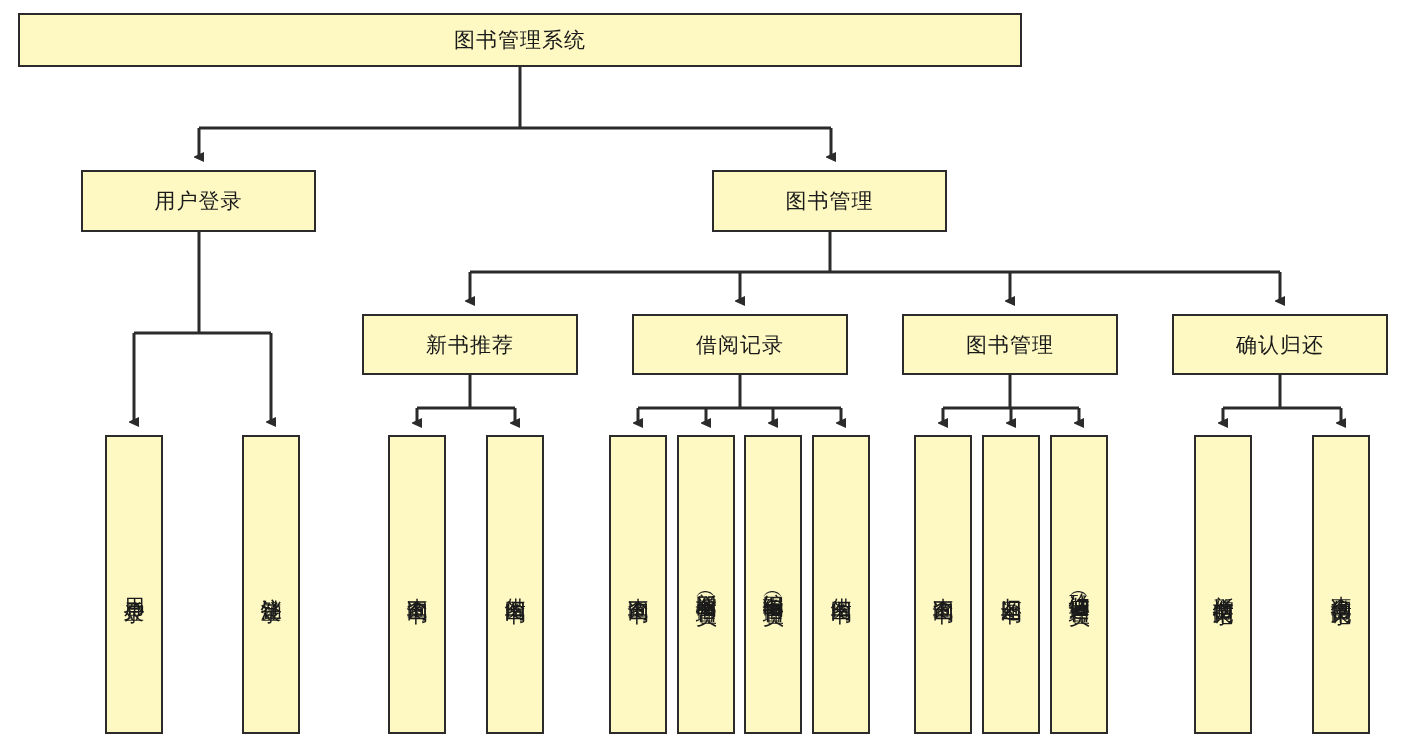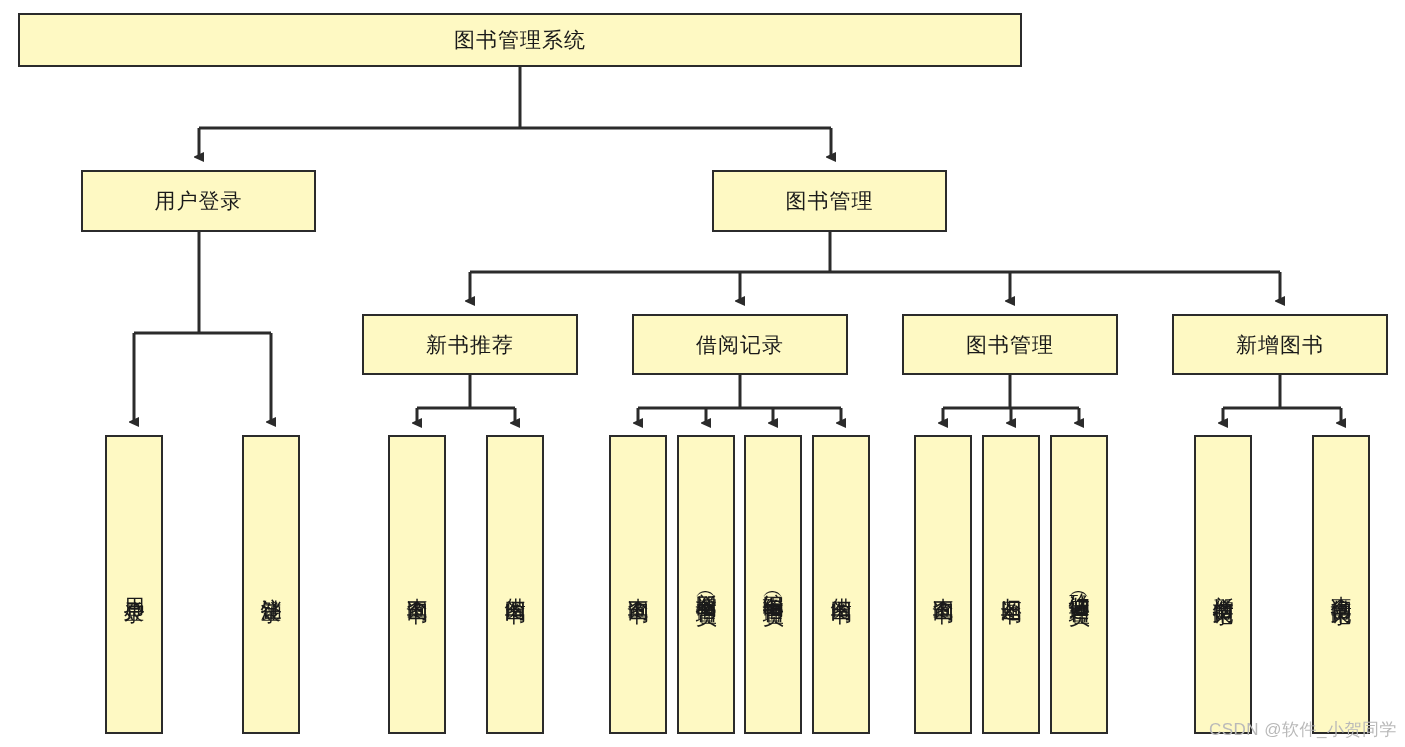--- a/index.html
+++ b/index.html
@@ -139,21 +139,21 @@
   <div class="node horizontal" id="node-l3-0" style="left: 362px; top: 314px; width: 216px; height: 61px;">
     <span class="node-label">新书推荐</span>
   </div>
   <div class="node horizontal" id="node-l3-1" style="left: 632px; top: 314px; width: 216px; height: 61px;">
     <span class="node-label">借阅记录</span>
   </div>
   <div class="node horizontal" id="node-l3-2" style="left: 902px; top: 314px; width: 216px; height: 61px;">
     <span class="node-label">图书管理</span>
   </div>
   <div class="node horizontal" id="node-l3-3" style="left: 1172px; top: 314px; width: 216px; height: 61px;">
-    <span class="node-label">新增图书</span>
+    <span class="node-label">确认归还</span>
   </div>
 
   <div class="node vertical" id="node-leaf-0" style="left: 105px; top: 435px; width: 58px; height: 299px;">
     <span class="node-label">用户登录</span>
   </div>
   <div class="node vertical" id="node-leaf-1" style="left: 242px; top: 435px; width: 58px; height: 299px;">
     <span class="node-label">注销登录</span>
   </div>
   <div class="node vertical" id="node-leaf-2" style="left: 388px; top: 435px; width: 58px; height: 299px;">
     <span class="node-label">查询图书</span>
@@ -182,15 +182,14 @@
   <div class="node vertical" id="node-leaf-10" style="left: 1050px; top: 435px; width: 58px; height: 299px;">
     <span class="node-label">确认归还（管理员）</span>
   </div>
   <div class="node vertical" id="node-leaf-11" style="left: 1194px; top: 435px; width: 58px; height: 299px;">
     <span class="node-label">新增借阅记录</span>
   </div>
   <div class="node vertical" id="node-leaf-12" style="left: 1312px; top: 435px; width: 58px; height: 299px;">
     <span class="node-label">查询借阅记录</span>
   </div>
 
-  <div id="watermark">CSDN @软件_小贺同学</div>
 
 </div>
 
 </body></html>

